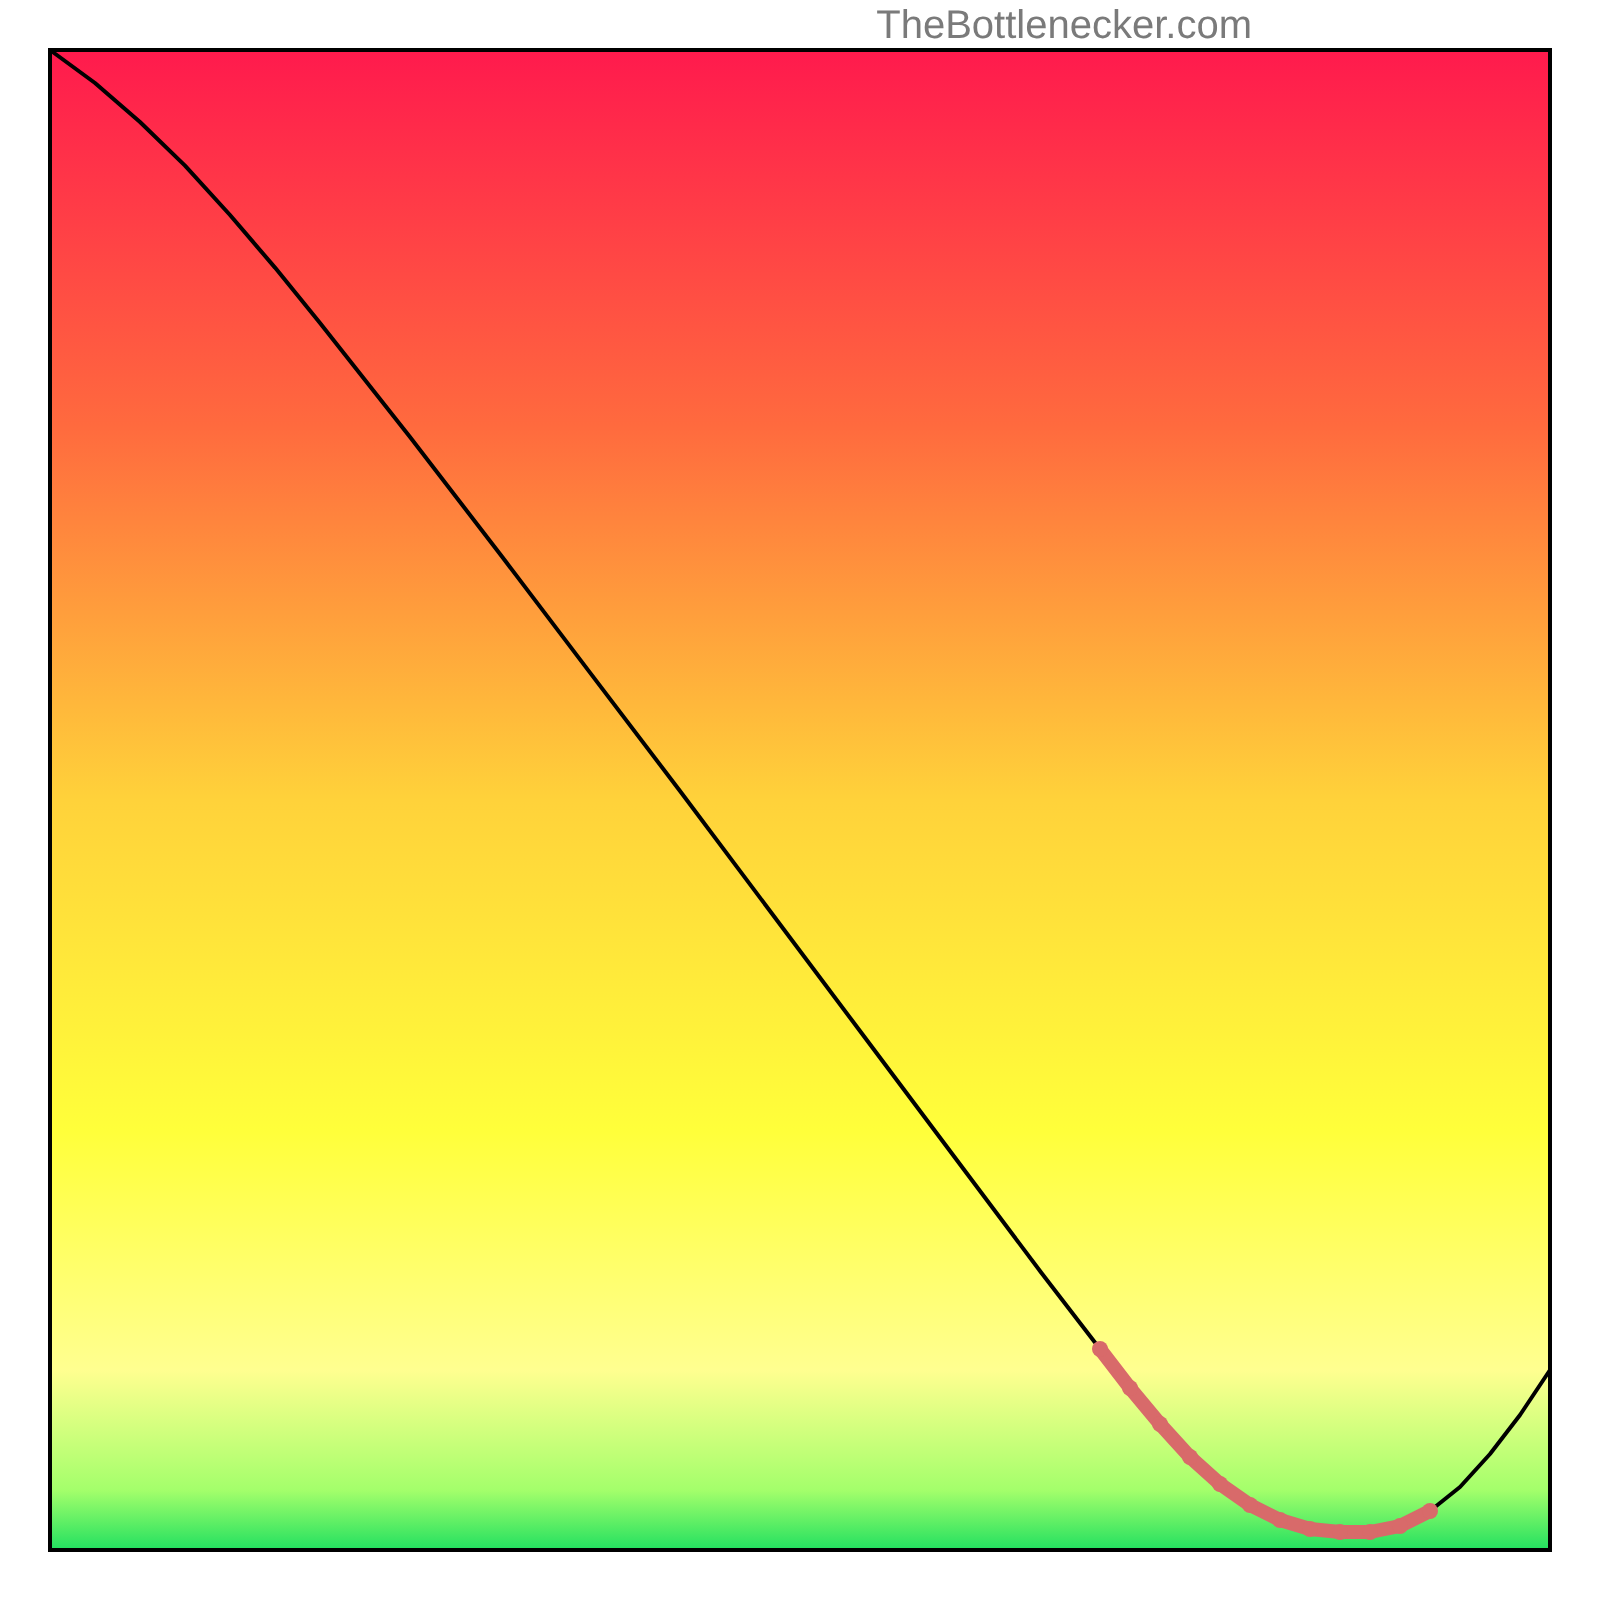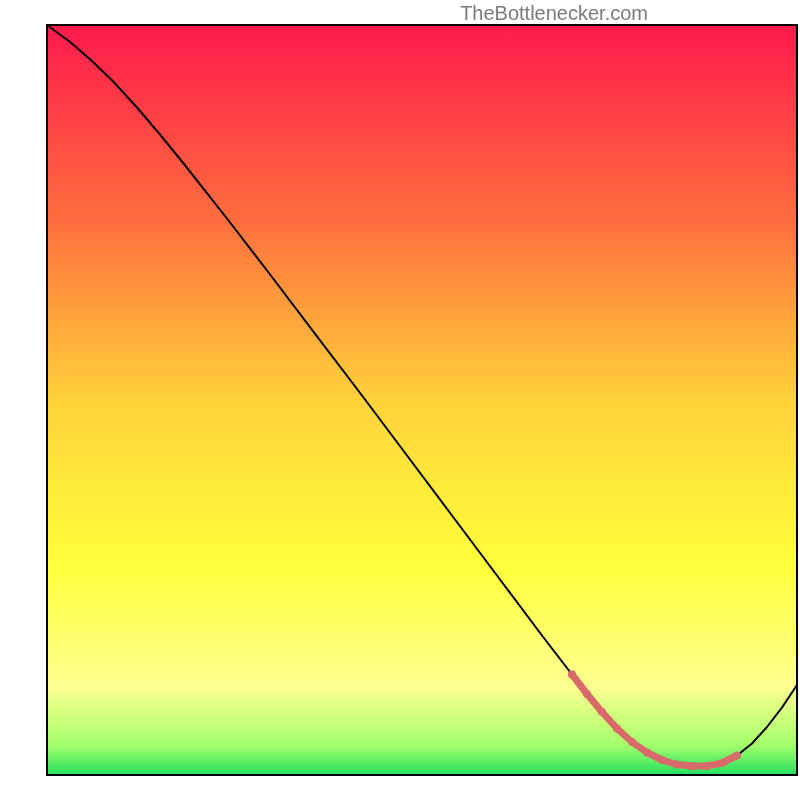--- a/index.html
+++ b/index.html
@@ -8,21 +8,20 @@
   width: 800px;
   height: 800px;
   background: #fff;
   font-family: Arial, sans-serif;
   overflow: hidden;
 }
 .chart-container {
   position: relative;
   width: 632px;
   height: 800px;
-  margin-left: 22px;
 }
 .watermark {
   position: absolute;
   top: 2px;
   right: 6px;
   font-size: 20px;
   color: #7a7a7a;
   font-weight: normal;
   z-index: 10;
 }

